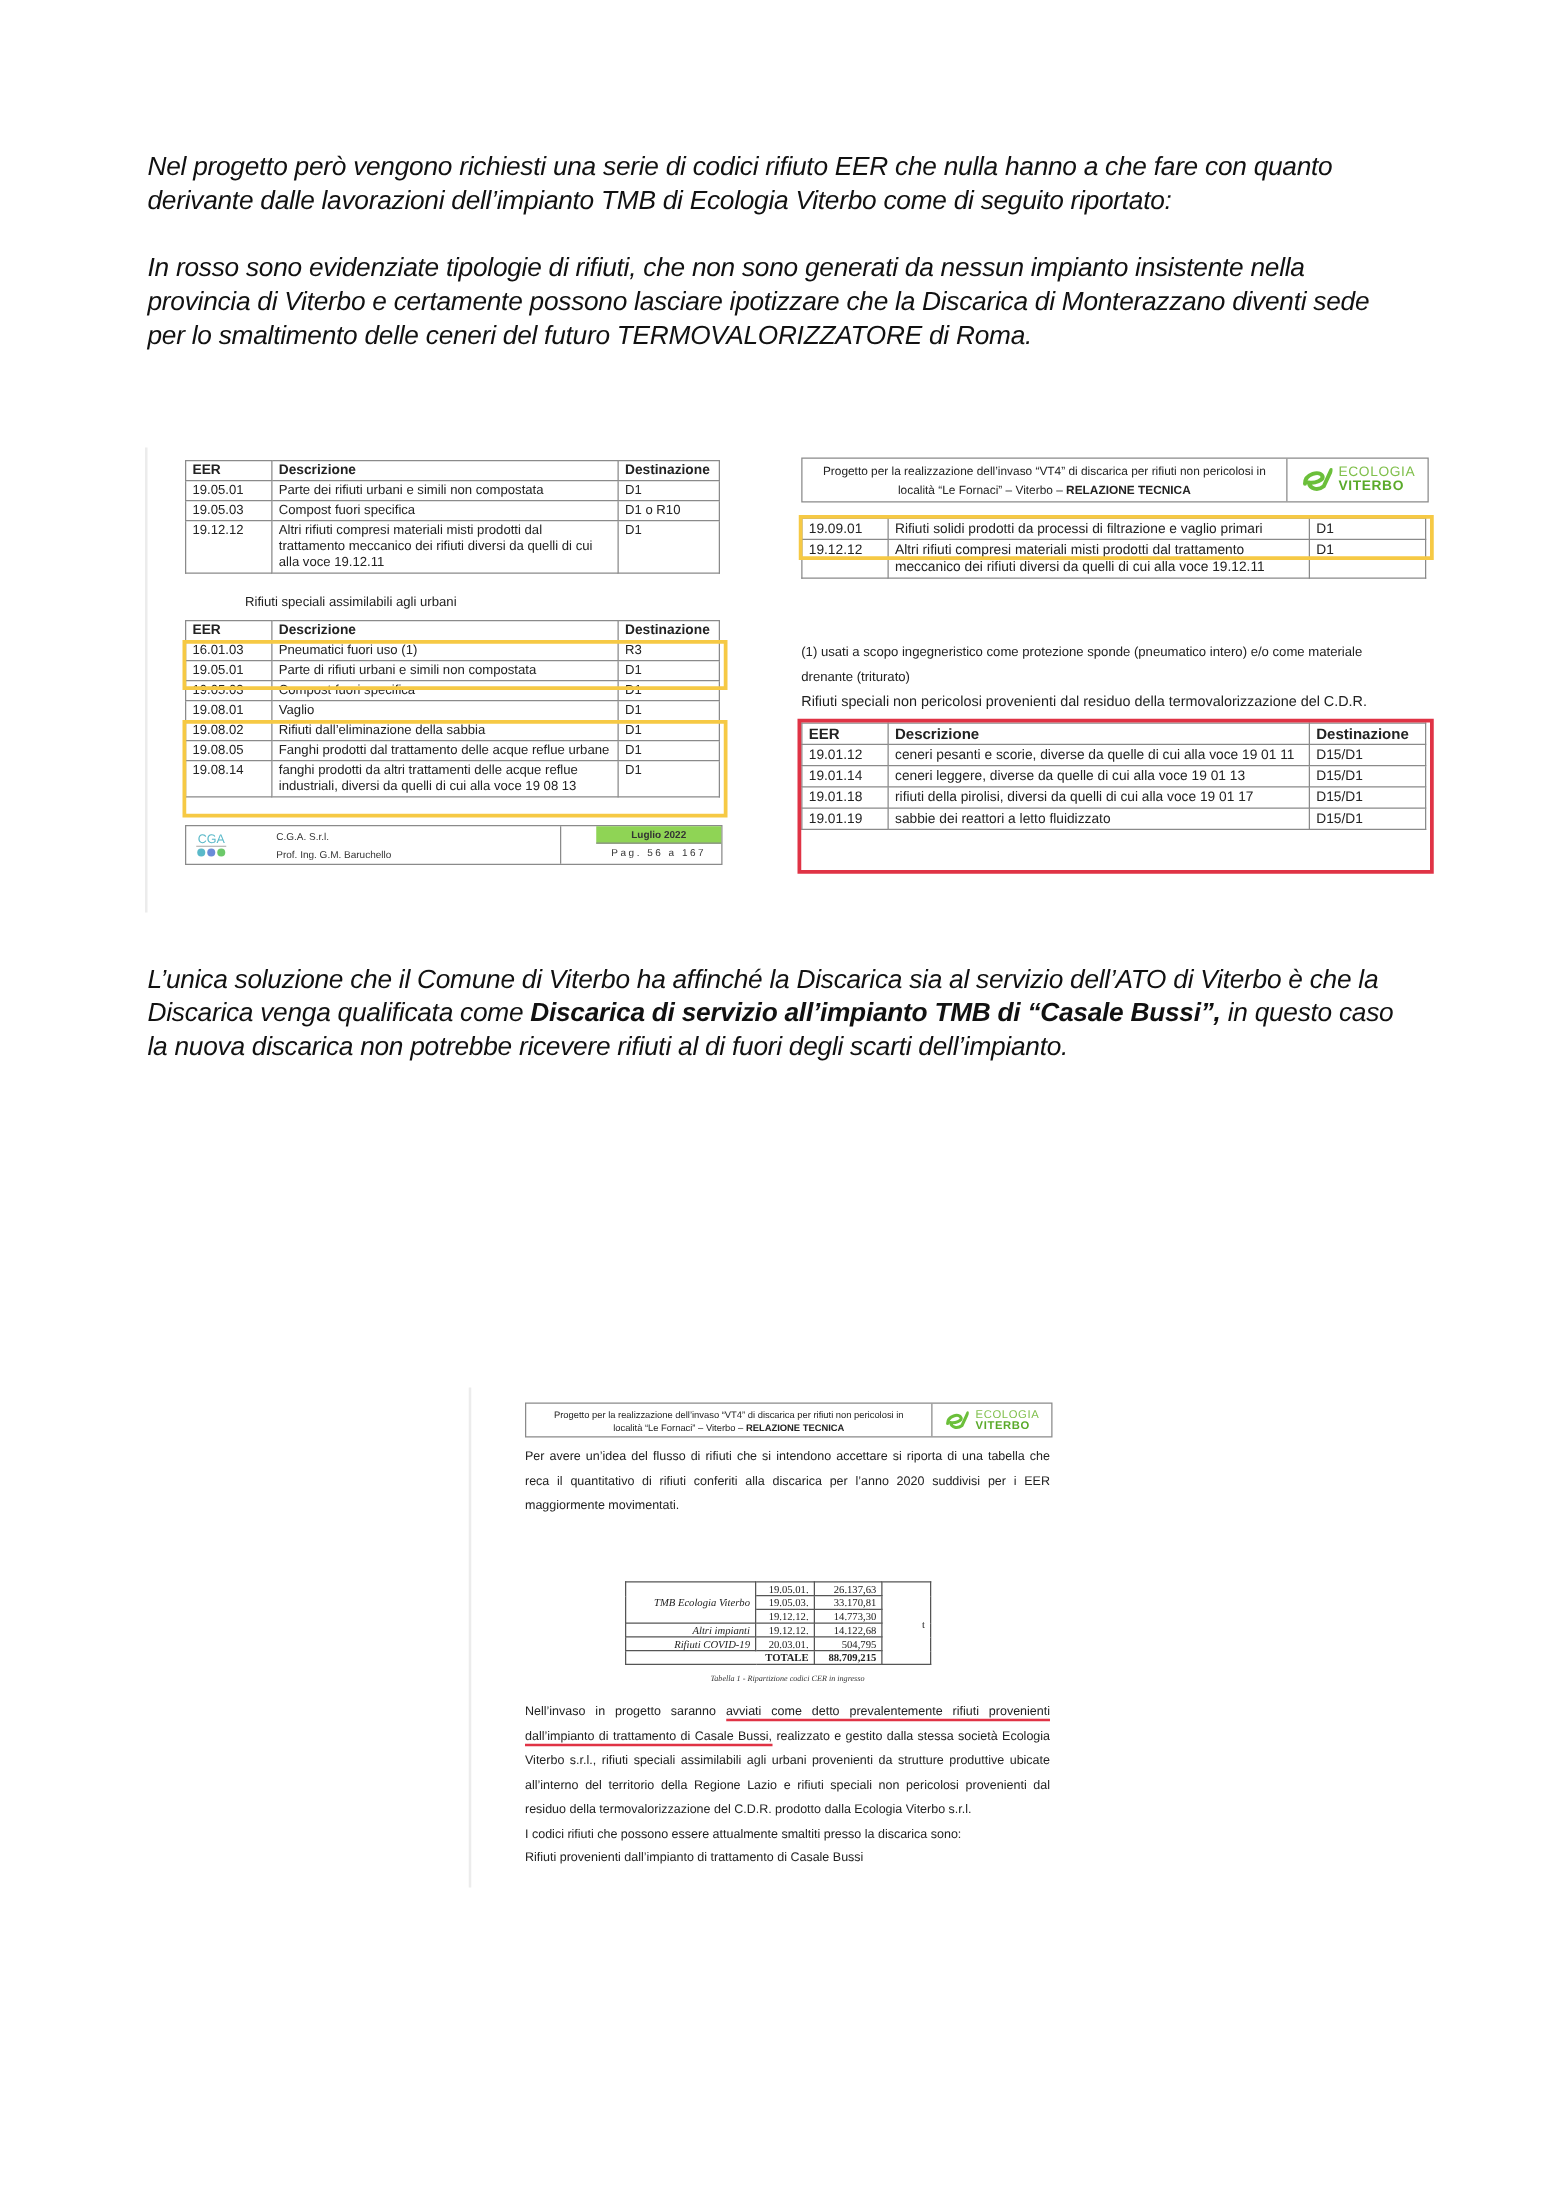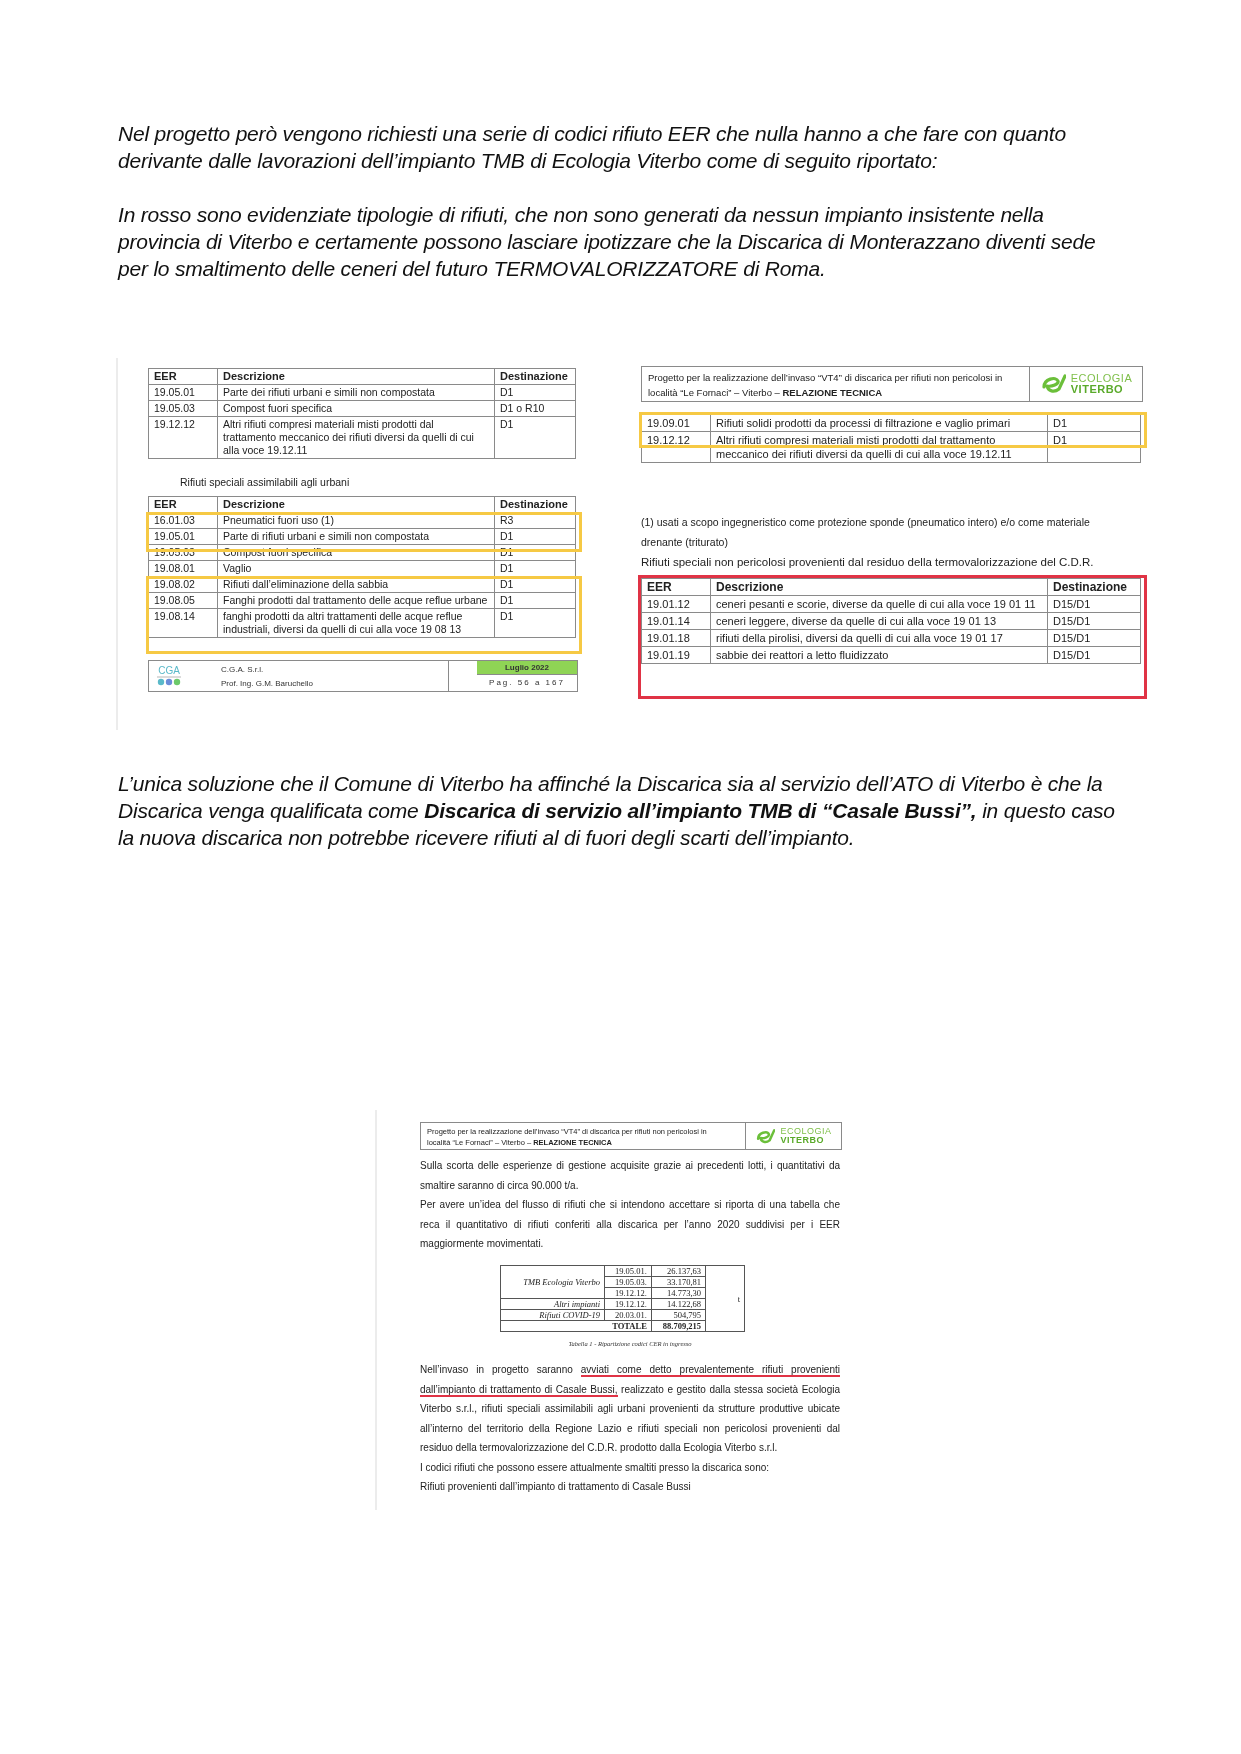--- a/index.html
+++ b/index.html
@@ -11,21 +11,21 @@
   .embed { position: absolute; font-family: "DejaVu Sans", sans-serif; color: #222; background: #fff; }
   .embed .edge { position: absolute; left: 0; top: 0; bottom: 0; width: 2px; background: #ececec; }
 
   table.eer { border-collapse: collapse; font-family: "Liberation Sans", sans-serif; font-size: 10.5px; line-height: 13px; color: #222; }
   table.eer td, table.eer th { border: 1px solid #8a8a8a; padding: 1px 5px; vertical-align: top; text-align: left; }
   table.eer th { font-weight: bold; font-size: 11px; }
 
   .note { font-family: "Liberation Sans", sans-serif; font-size: 10.5px; color: #222; }
 
   .doc-header { display: flex; border: 1px solid #8a8a8a; font-family: "Liberation Sans", sans-serif; }
-  .doc-header .title { flex: 1; border-right: 1px solid #8a8a8a; font-size: 9.5px; line-height: 15px; padding: 3px 6px; color: #222; }
+  .doc-header .title { flex: 1; border-right: 1px solid #8a8a8a; text-align: center; font-size: 9.5px; line-height: 15px; padding: 3px 6px; color: #222; }
   .doc-header .title b { font-weight: bold; }
   .doc-header .logo { width: 112px; display: flex; align-items: center; justify-content: center; gap: 5px; }
   .logo-mark { width: 26px; height: 22px; }
   .logo-text { font-family: "Liberation Sans", sans-serif; line-height: 11px; }
   .logo-text .l1 { font-size: 11px; color: #7fbf4a; letter-spacing: 0.5px; }
   .logo-text .l2 { font-size: 11px; color: #5aaa2a; font-weight: bold; letter-spacing: 0.5px; }
 
   .footer { display: flex; border: 1px solid #8a8a8a; font-family: "Liberation Sans", sans-serif; font-size: 8px; color: #333; }
   .footer .cga { width: 40px; display: flex; flex-direction: column; align-items: center; justify-content: center; }
   .footer .who { flex: 1; border-right: 1px solid #8a8a8a; padding: 2px 4px; line-height: 14px; }
@@ -73,21 +73,21 @@
           <td>D1 o R10</td>
         </tr>
         <tr>
           <td>19.12.12</td>
           <td>Altri rifiuti compresi materiali misti prodotti dal trattamento meccanico dei rifiuti diversi da quelli di cui alla voce 19.12.11</td>
           <td>D1</td>
         </tr>
       </tbody>
   </table>
 
-  <div class="note" style="position:absolute; left:16px; top:118px;padding-left:48px;">Rifiuti speciali assimilabili agli urbani</div>
+  <div class="note" style="position:absolute; left:32px; top:118px;padding-left:48px;">Rifiuti speciali assimilabili agli urbani</div>
 
   <table class="eer" style="position:absolute; left:32px; top:138px; width:428px;">
     <tbody>
         <tr>
       <th style="width:58px;">EER</th>
       <th>Descrizione</th>
       <th style="width:70px;">Destinazione</th>
     </tr>
     </tbody>
       <tbody id="lt2">
@@ -239,21 +239,20 @@
         <path d="M4 14 C4 6, 16 3, 18 8 C19 11, 12 14, 7 13 M7 13 C8 18, 14 20, 19 16 L25 3" stroke="#6bbf3a" stroke-width="3.2" fill="none" stroke-linecap="round"></path>
       </svg>
       <div class="logo-text" style="line-height:9px;">
         <div class="l1" style="font-size:9px;">ECOLOGIA</div>
         <div class="l2" style="font-size:9px;">VITERBO</div>
       </div>
     </div>
   </div>
 
   <div class="doc-body" style="position:absolute; left:45px; top:46px; width:420px;">
-    <p>Sulla scorta delle esperienze di gestione acquisite grazie ai precedenti lotti, i quantitativi da smaltire saranno di circa 90.000 t/a.</p>
     <p>Per avere un’idea del flusso di rifiuti che si intendono accettare si riporta di una tabella che reca il quantitativo di rifiuti conferiti alla discarica per l’anno 2020 suddivisi per i EER maggiormente movimentati.</p>
   </div>
 
   <table class="qty" style="position:absolute; left:125px; top:155px; width:245px;">
     <tbody>
         <tr>
       <td class="lbl" rowspan="3" style="width:95px;">TMB Ecologia Viterbo</td>
       <td>19.05.01.</td>
       <td>26.137,63</td>
       <td rowspan="6" style="width:30px;">t</td>

